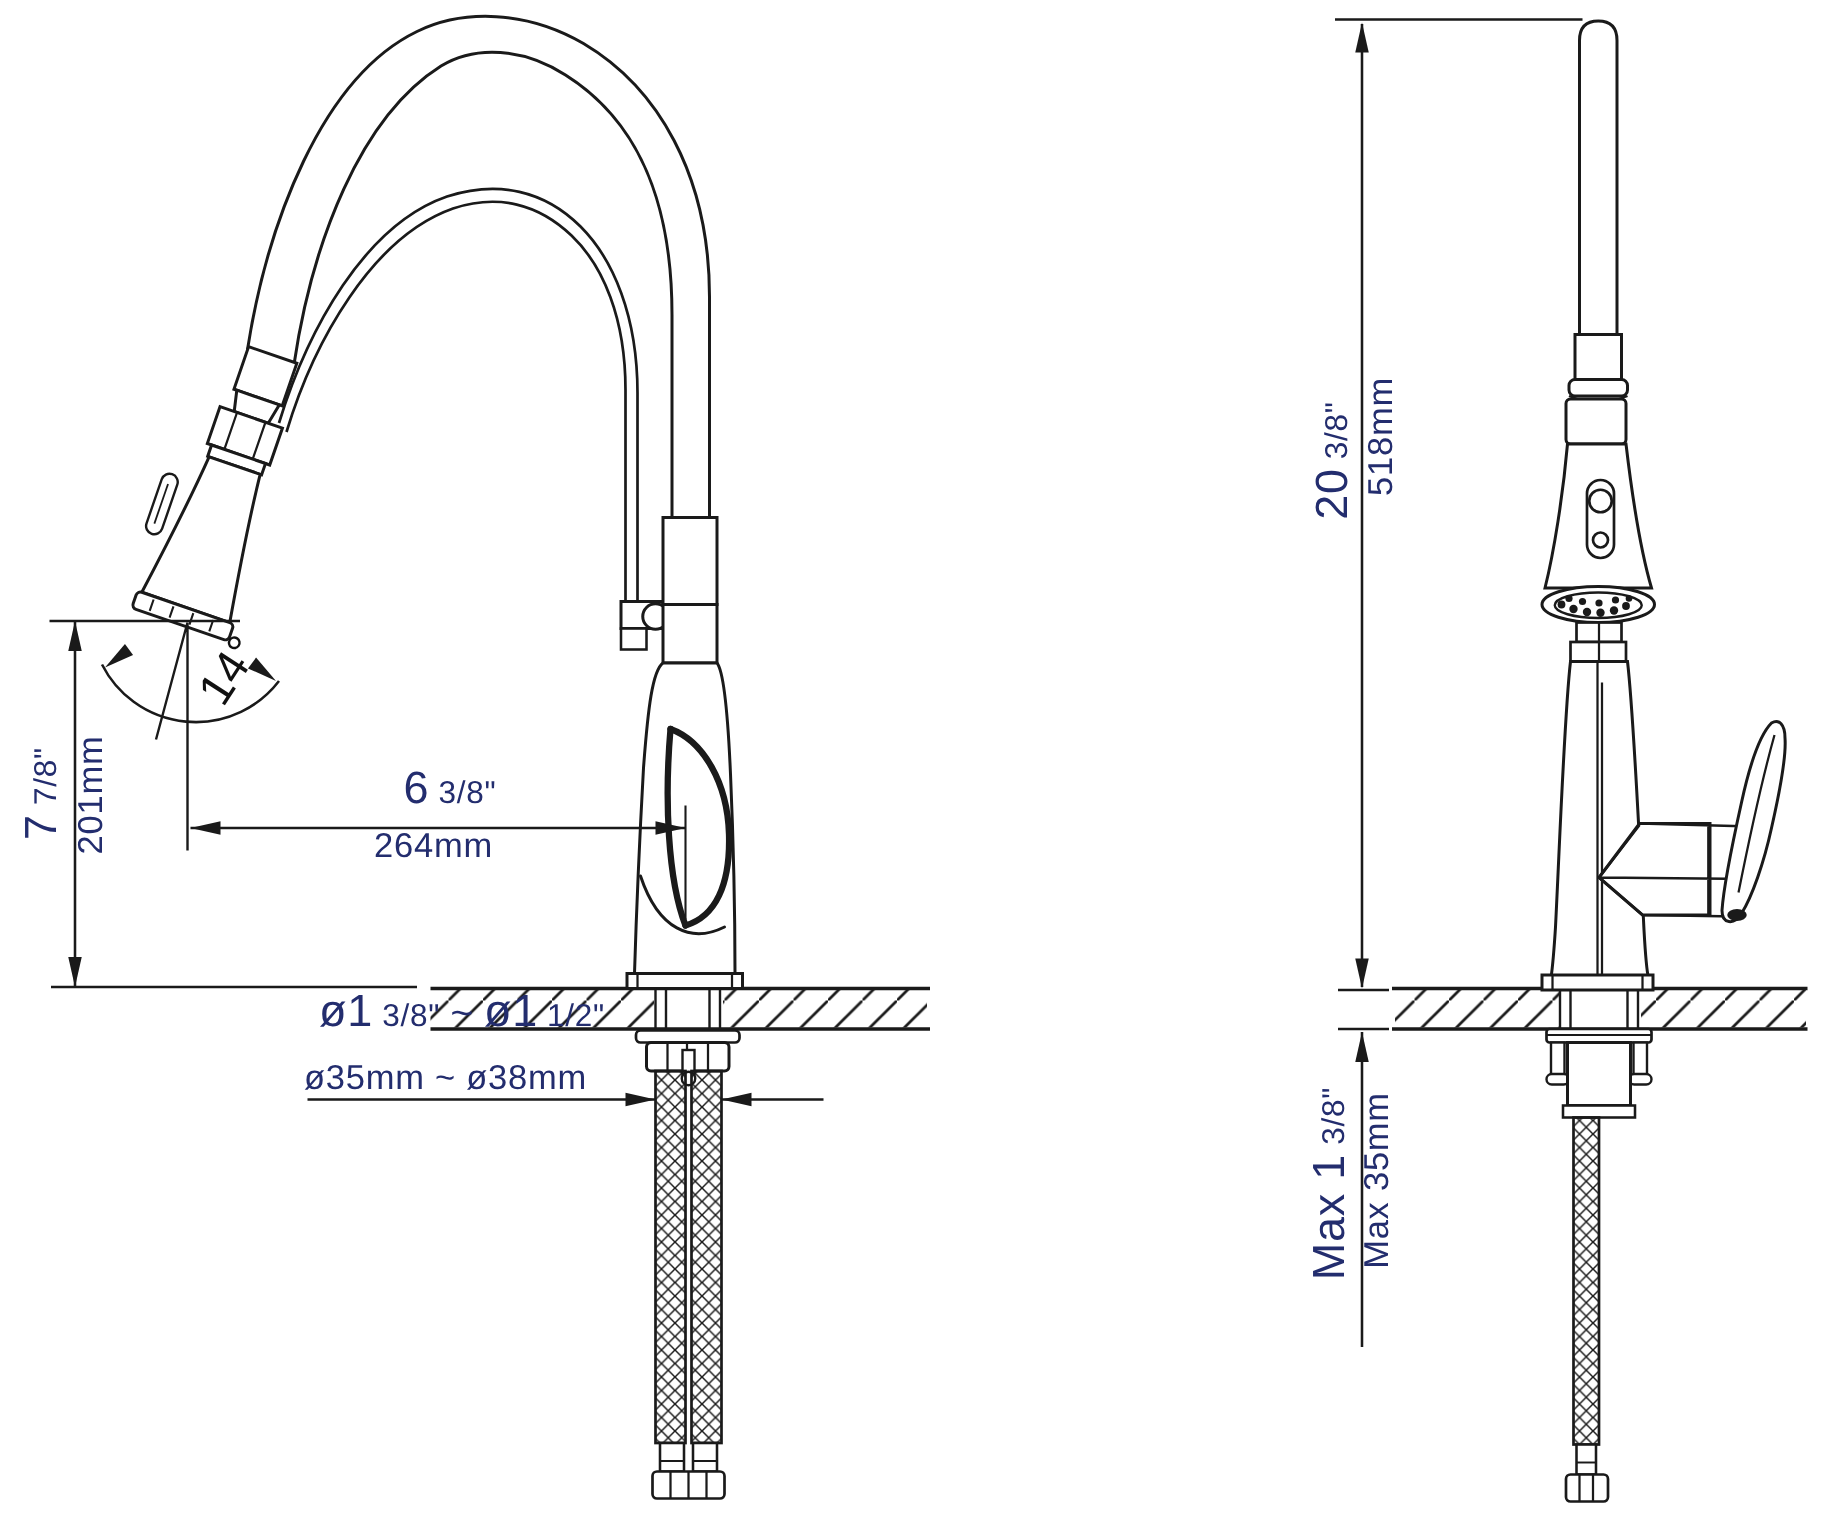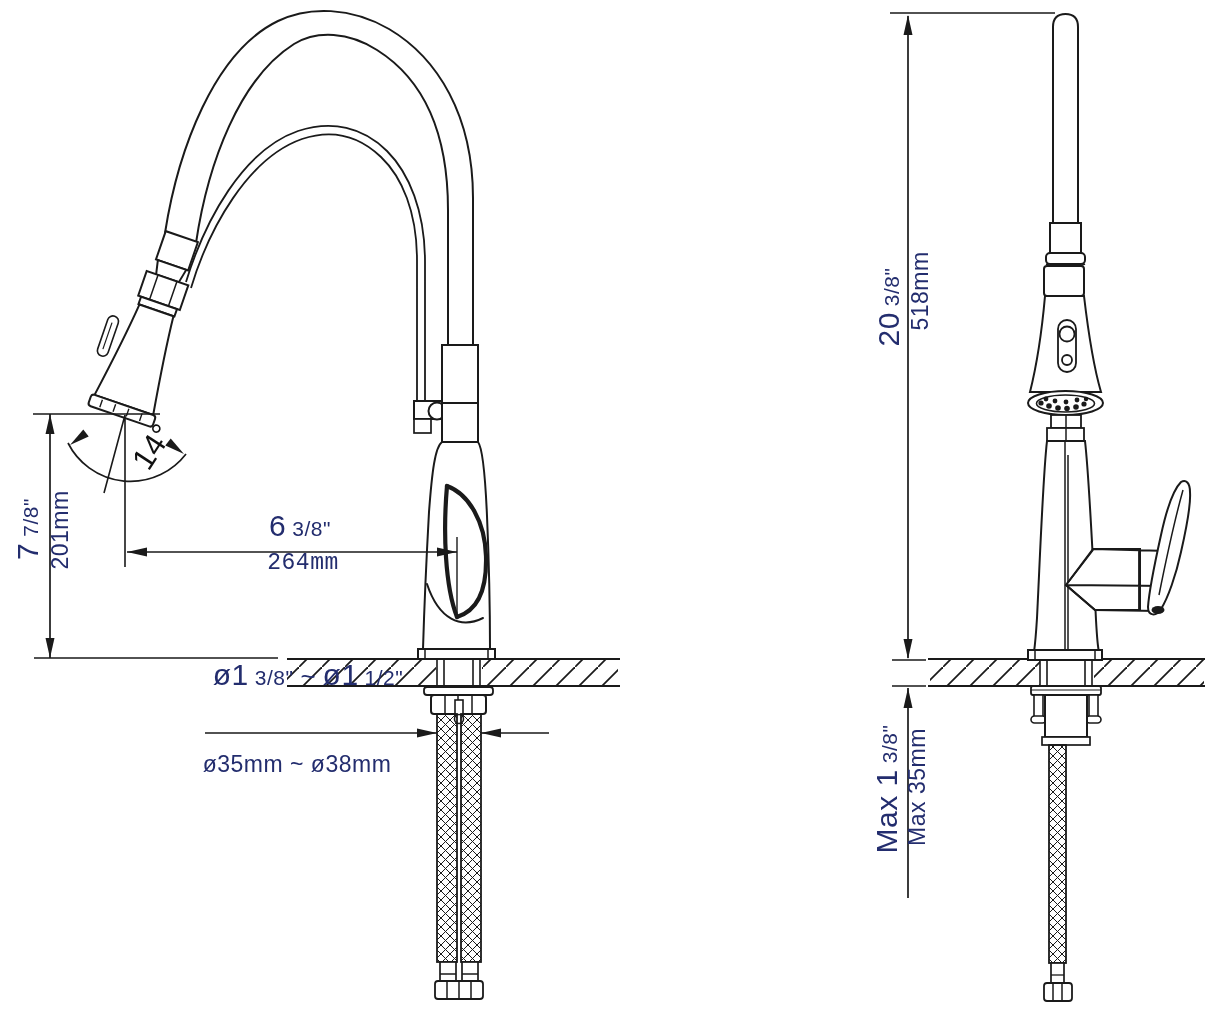--- a/index.html
+++ b/index.html
@@ -231,32 +231,32 @@
   <span class="dim-frac">7/8"</span>
 </div>
 <div class="dim-label rot90" style="left:2px;top:517px;width:120px;height:26px;">
   <span class="dim-mm">201mm</span>
 </div>
 
 <div class="dim-label" style="left:220px;top:511px;width:160px;height:36px;">
   <span class="dim-main">6</span>
   <span class="dim-frac">3/8"</span>
 </div>
-<div class="dim-label" style="left:223px;top:552px;width:160px;height:26px;font-family:Liberation Mono, monospace;">
+<div class="dim-label" style="left:209px;top:552px;width:160px;height:26px;">
   <span class="dim-mm">264mm</span>
 </div>
 
 <div class="dim-label" style="left:183px;top:660px;width:250px;height:36px;">
   <span class="dim-main">ø1</span>
   <span class="dim-frac">3/8"</span>
   <span class="dim-sep">~</span>
   <span class="dim-main">ø1</span>
   <span class="dim-frac">1/2"</span>
 </div>
-<div class="dim-label" style="left:182px;top:753px;width:230px;height:26px;">
+<div class="dim-label" style="left:182px;top:707px;width:230px;height:26px;">
   <span class="dim-mm">ø35mm ~ ø38mm</span>
 </div>
 
 <div class="dim-label rot90" style="left:832px;top:289px;width:120px;height:36px;">
   <span class="dim-main">20</span>
   <span class="dim-frac">3/8"</span>
 </div>
 <div class="dim-label rot90" style="left:862px;top:278px;width:120px;height:26px;">
   <span class="dim-mm">518mm</span>
 </div>

